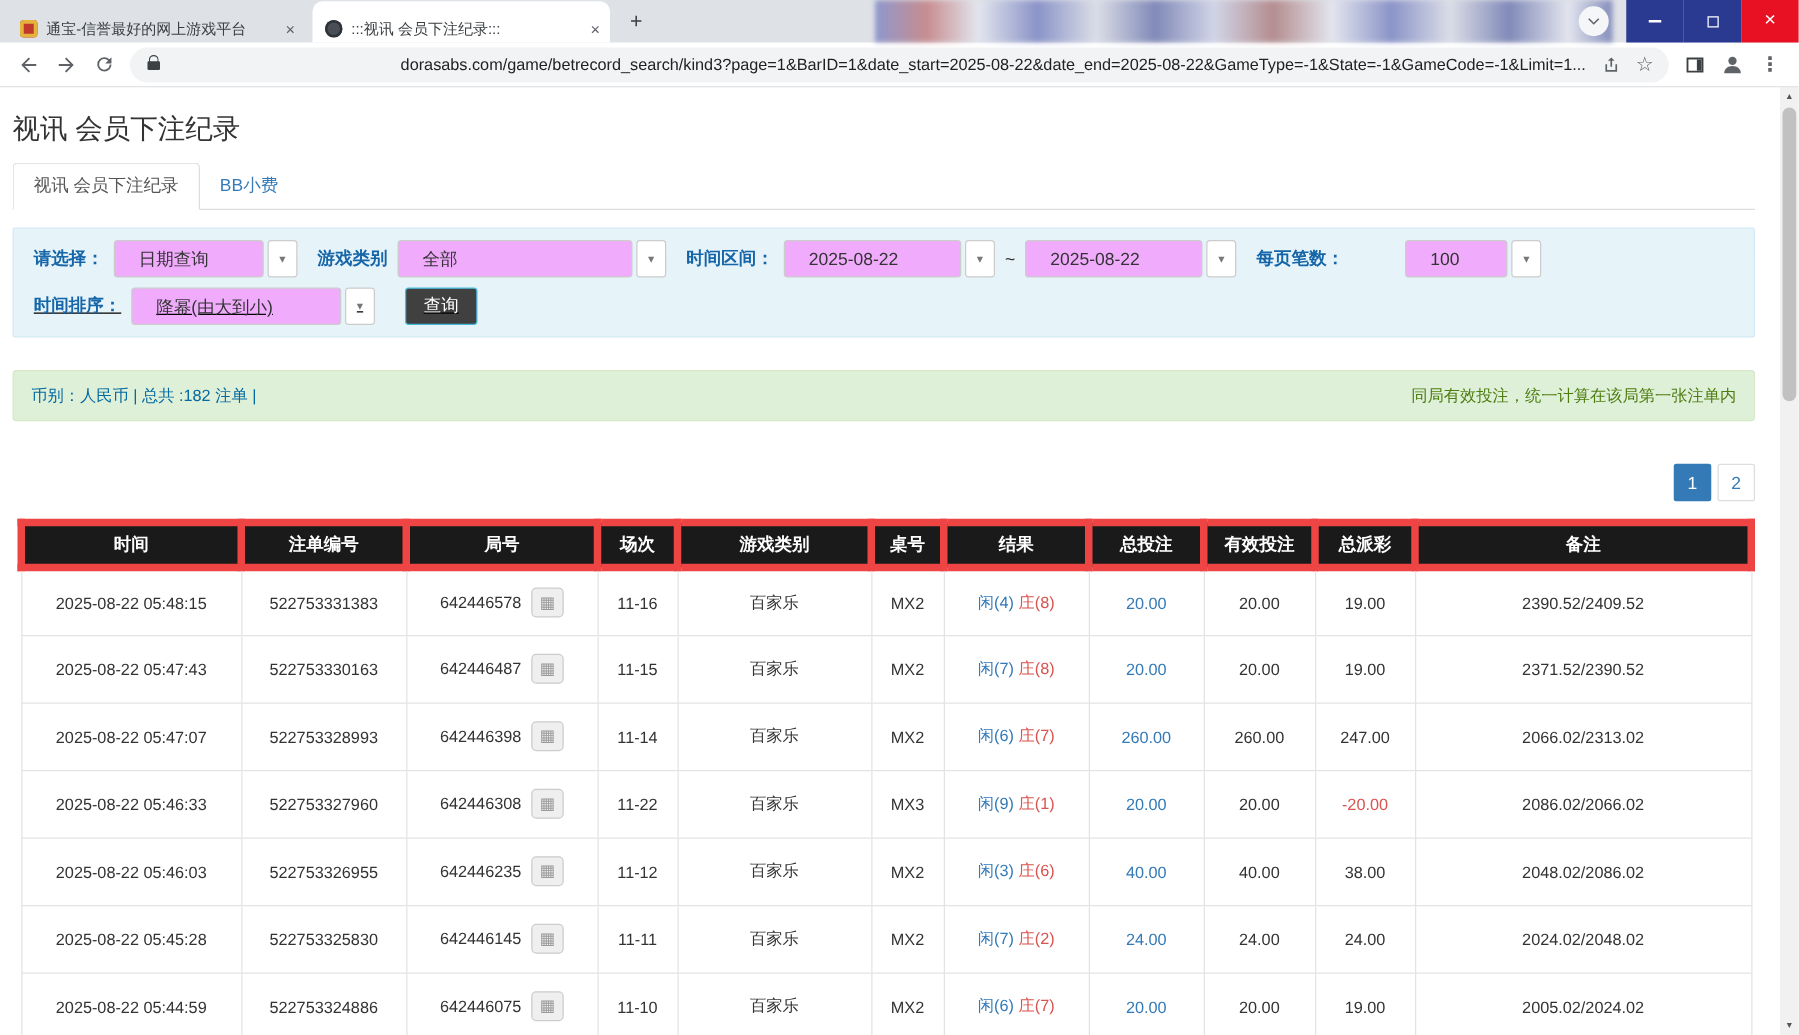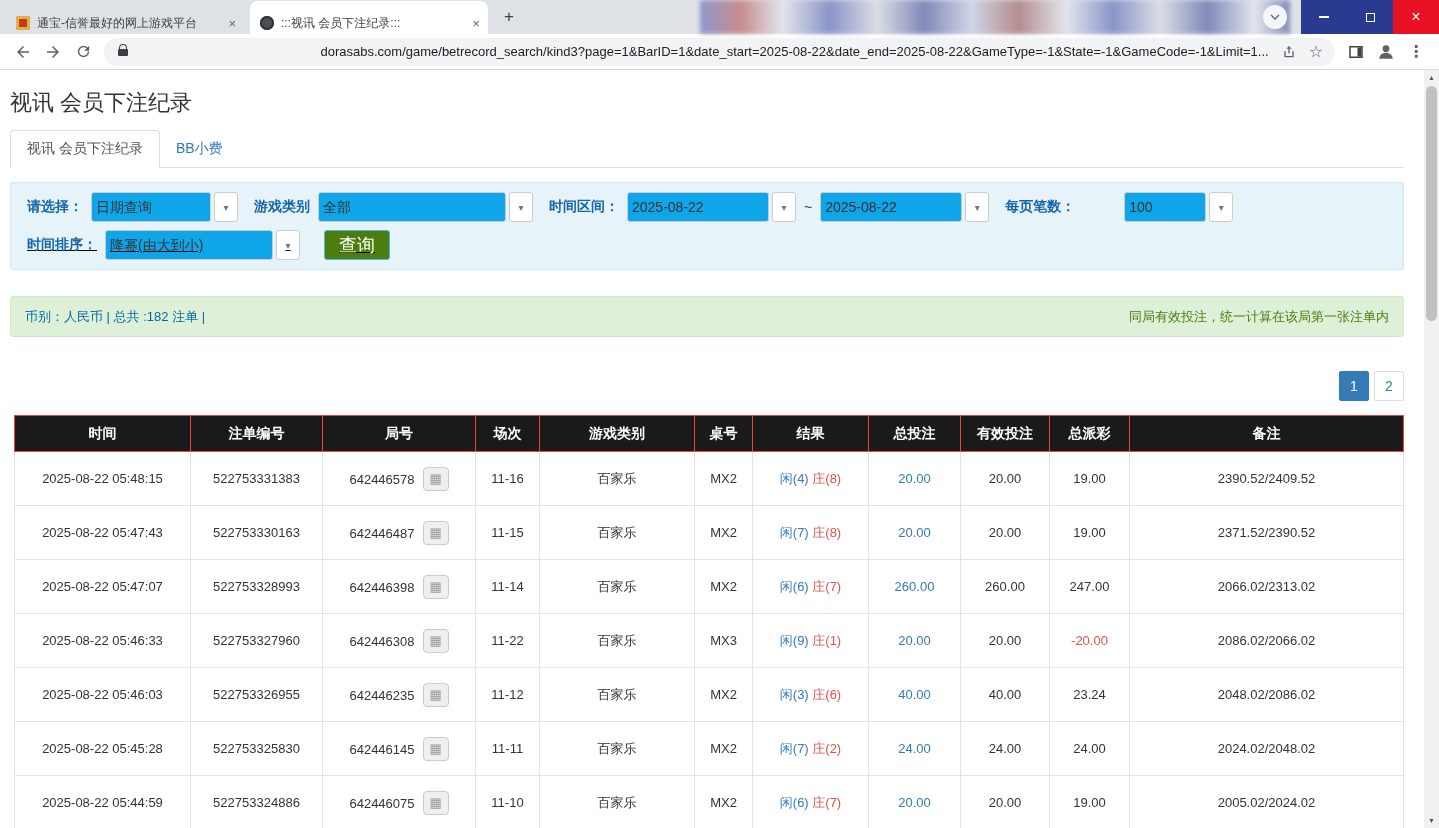--- a/index.html
+++ b/index.html
@@ -57,46 +57,46 @@
   .nav-tab.active { background:#fff; border:1px solid #ddd; border-bottom:1px solid #fff; margin-bottom:-1px;
     border-radius:4px 4px 0 0; color:#555; }
   .nav-tab.link { color:#337ab7; }
 
   .filter-panel { margin:14px 20px 0 10px; background:#e6f4fa; border:1px solid #d2eaf4; padding:8px 12px; border-radius:2px; }
   .f-row { display:flex; align-items:center; height:32px; }
   .f-row + .f-row { margin-top:6px;text-decoration:underline; }
   .flabel { color:#1565a8; font-weight:bold; font-size:14px; margin:0 8px 0 16px; white-space:nowrap; }
   .flabel.first { margin-left:4px; }
   .select { display:inline-flex; align-items:stretch; }
-  .sel-val { background:#0ea5e9; border:1px solid #ccc; border-radius:3px; height:30px; line-height:28px;
-    padding:0 4px; font-size:14px; color:#333; white-space:nowrap; }
+  .sel-val { background:#f0abfc; border:1px solid #ccc; border-radius:3px; height:30px; line-height:28px;
+    padding:0 19px; font-size:14px; color:#333; white-space:nowrap; }
   .sel-caret { width:24px; height:30px; border:1px solid #ccc; border-radius:3px; background:#fff; margin-left:3px;
     display:flex; align-items:center; justify-content:center; color:#777; font-size:10px; cursor:pointer; }
   .w-mode .sel-val { min-width:120px; }
   .w-game .sel-val { min-width:188px; }
   .w-date .sel-val { min-width:142px; }
   .w-per  .sel-val { min-width:82px;margin-left:41px; }
   .w-sort .sel-val { min-width:168px; }
   .tilde { margin:0 8px; color:#333; font-size:14px; }
-  .btn-search { margin-left:24px; background:#4d7c0f; border:1px solid #46b8da; color:#fff; font-size:18px;
+  .btn-search { margin-left:24px; background:#404040; border:1px solid #46b8da; color:#fff; font-size:14px;
     height:30px; padding:0 14px; border-radius:3px; cursor:pointer; }
 
   .alert { margin:26px 20px 0 10px; background:#dff0d8; border:1px solid #d6e9c6; border-radius:3px;
     padding:10px 14px; display:flex; justify-content:space-between; font-size:13px; line-height:19px; }
   .alert-left { color:#0369a1; }
   .alert-right { color:#4d7c0f; }
 
   .pagination { display:flex; justify-content:flex-end; margin:34px 20px 0 0; gap:5px; }
   .page-btn { min-width:30px; height:30px; border:1px solid #ddd; border-radius:2px; display:flex;
     align-items:center; justify-content:center; font-size:14px; color:#337ab7; background:#fff; cursor:pointer; }
   .page-btn.active { background:#337ab7; border-color:#337ab7; color:#fff; }
 
   table.records { margin:14px 20px 0 14px; border-collapse:collapse; table-layout:fixed; width:1390px; }
   table.records th { background:#1a1a1a; color:#fff; font-size:14px; font-weight:bold; height:36px;
-    border:1px solid #ef4444; text-align:center; }
+    border:6px solid #ef4444; text-align:center; }
   table.records td { height:54px; border:1px solid #e3e3e3; text-align:center; font-size:13px; color:#333; background:#fff; }
   .round-no { vertical-align:middle; }
   .round-icon { display:inline-flex; width:26px; height:24px; background:#efefef; border:1px solid #ccc;
     border-radius:4px; align-items:center; justify-content:center; color:#9a9a9a; font-size:13px;
     margin-left:8px; vertical-align:middle; cursor:pointer; }
   .res-player { color:#337ab7; }
   .res-banker { color:#d9534f; }
   .bet-link { color:#337ab7; cursor:pointer; }
   .neg { color:#d9534f; }
 </style>
@@ -322,21 +322,21 @@
         <tr>
           <td>2025-08-22 05:46:03</td>
           <td>522753326955</td>
           <td><span class="round-no">642446235</span><span class="round-icon">▦</span></td>
           <td>11-12</td>
           <td>百家乐</td>
           <td>MX2</td>
           <td><span class="res-player">闲(3)</span> <span class="res-banker">庄(6)</span></td>
           <td><span class="bet-link">40.00</span></td>
           <td>40.00</td>
-          <td><span class="">23.24</span></td>
+          <td><span class="">38.00</span></td>
           <td>2048.02/2086.02</td>
         </tr>
         <tr>
           <td>2025-08-22 05:45:28</td>
           <td>522753325830</td>
           <td><span class="round-no">642446145</span><span class="round-icon">▦</span></td>
           <td>11-11</td>
           <td>百家乐</td>
           <td>MX2</td>
           <td><span class="res-player">闲(7)</span> <span class="res-banker">庄(2)</span></td>

